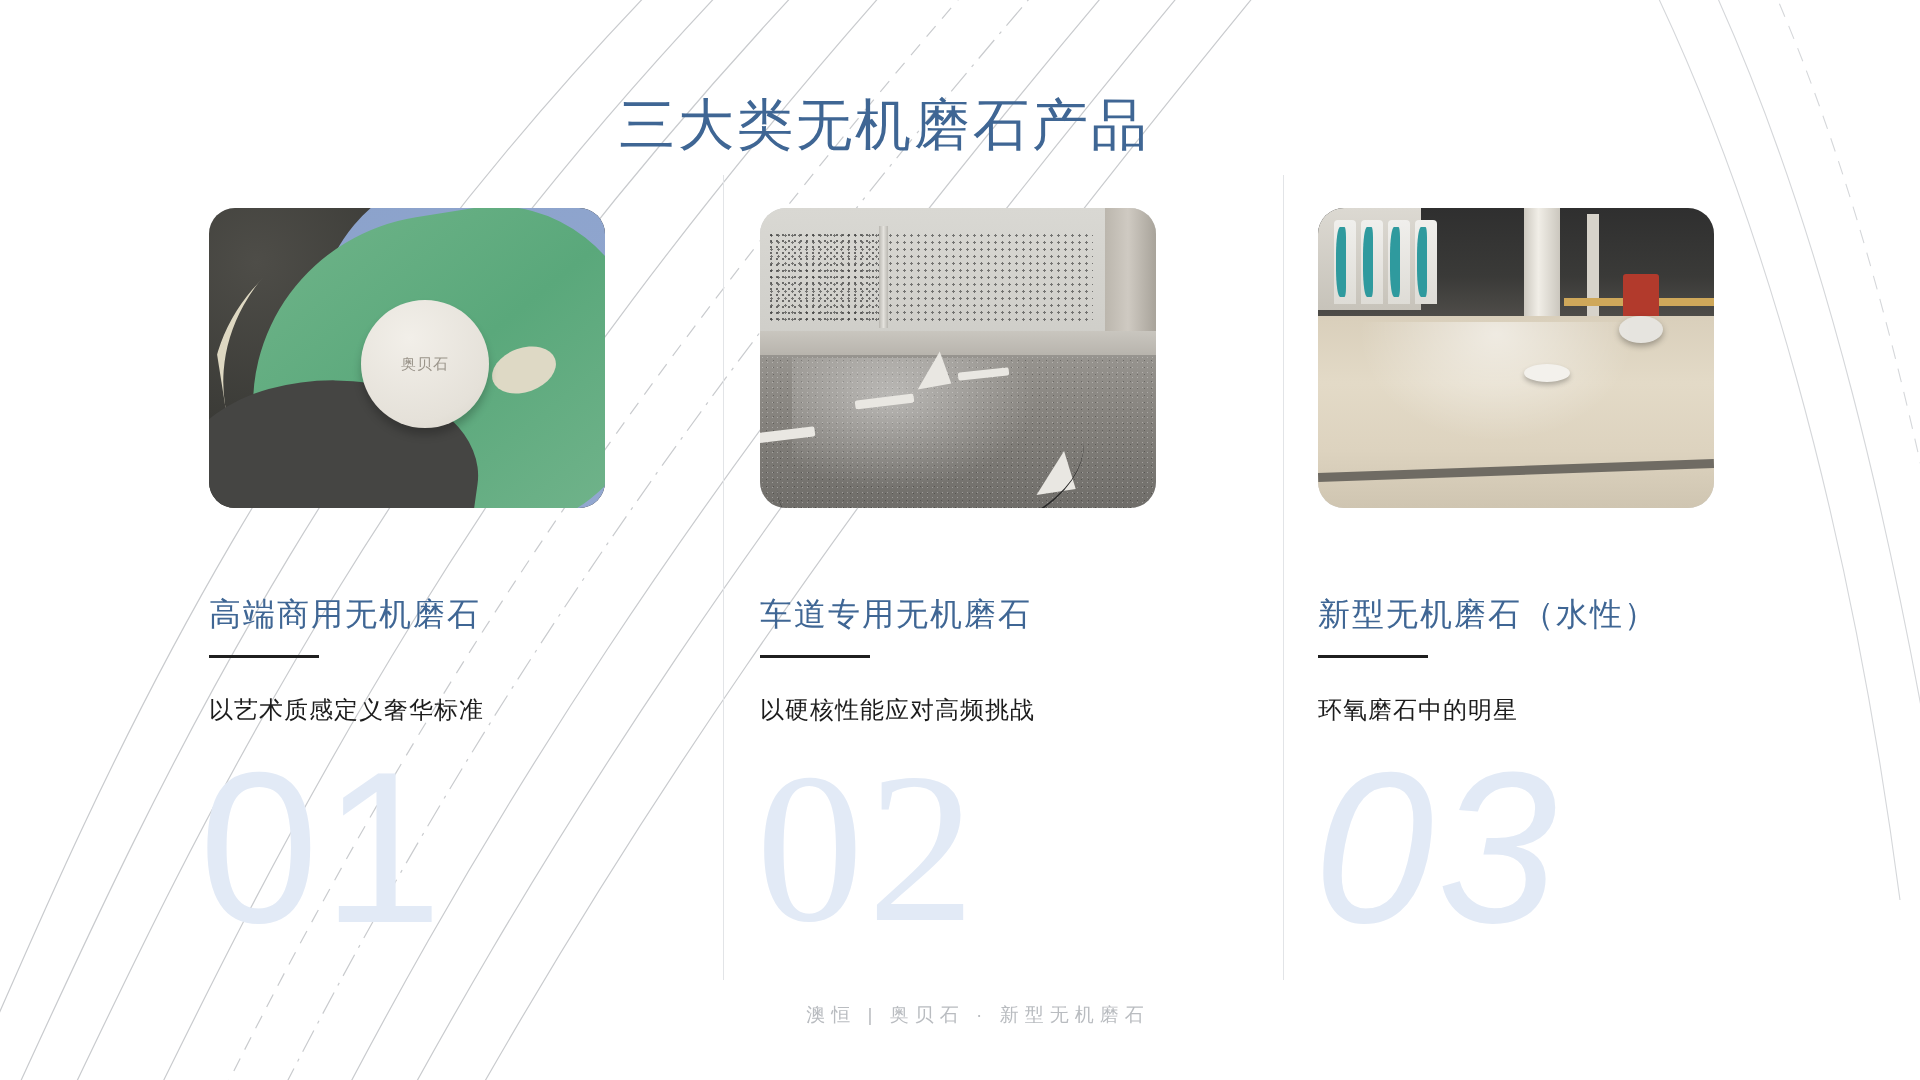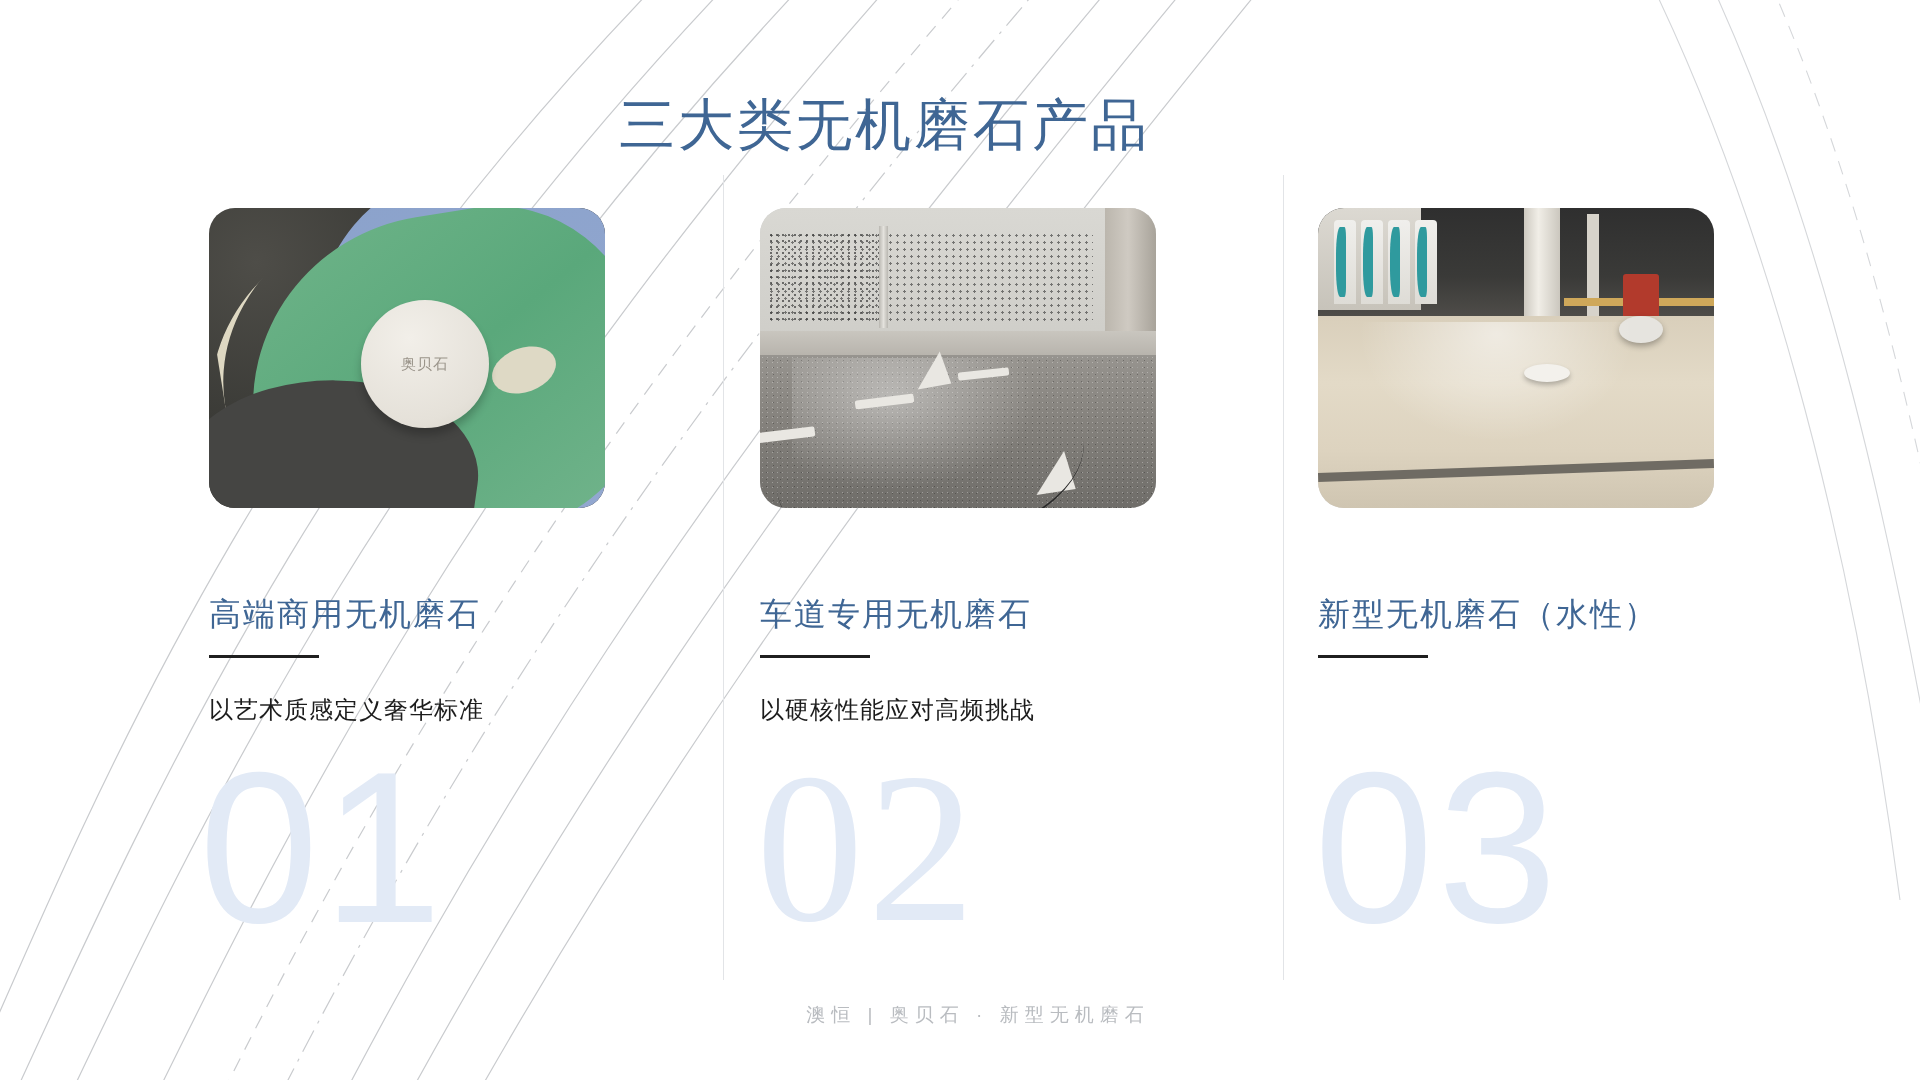--- a/index.html
+++ b/index.html
@@ -306,21 +306,21 @@
     top:740px;
     font-size:215px;
     line-height:1;
     font-weight:400;
     color:#e2eaf6;
     letter-spacing:4px;
     user-select:none;
   }
   .card-number.n1 { left:199px; }
   .card-number.n2 { left:756px;font-family:Liberation Serif, serif; }
-  .card-number.n3 { left:1314px; }
+  .card-number.n3 { left:1314px;font-style:italic; }
 
   
   .footer {
     position:absolute;
     bottom:52px; left:18px; width:1920px;
     text-align:center;
     font-size:19px;
     color:#b9bcc0;
     letter-spacing:6px;
     white-space:nowrap;
@@ -432,19 +432,20 @@
           <div class="p3-machine-red"></div>
           <div class="p3-floor"></div>
           <div class="p3-polisher"></div>
           <div class="p3-floor-sheen"></div>
           <div class="p3-puck"></div>
           <div class="p3-darkline"></div>
         </div>
       </div>
       <div class="card-title">新型无机磨石（水性）</div>
       <div class="card-rule"></div>
+      <div class="card-sub">环氧磨石中的明星</div>
     </div>
 
   </div>
 
   <div class="footer">澳恒 | 奥贝石 · 新型无机磨石</div>
 
 </div>
 
 </body></html>

